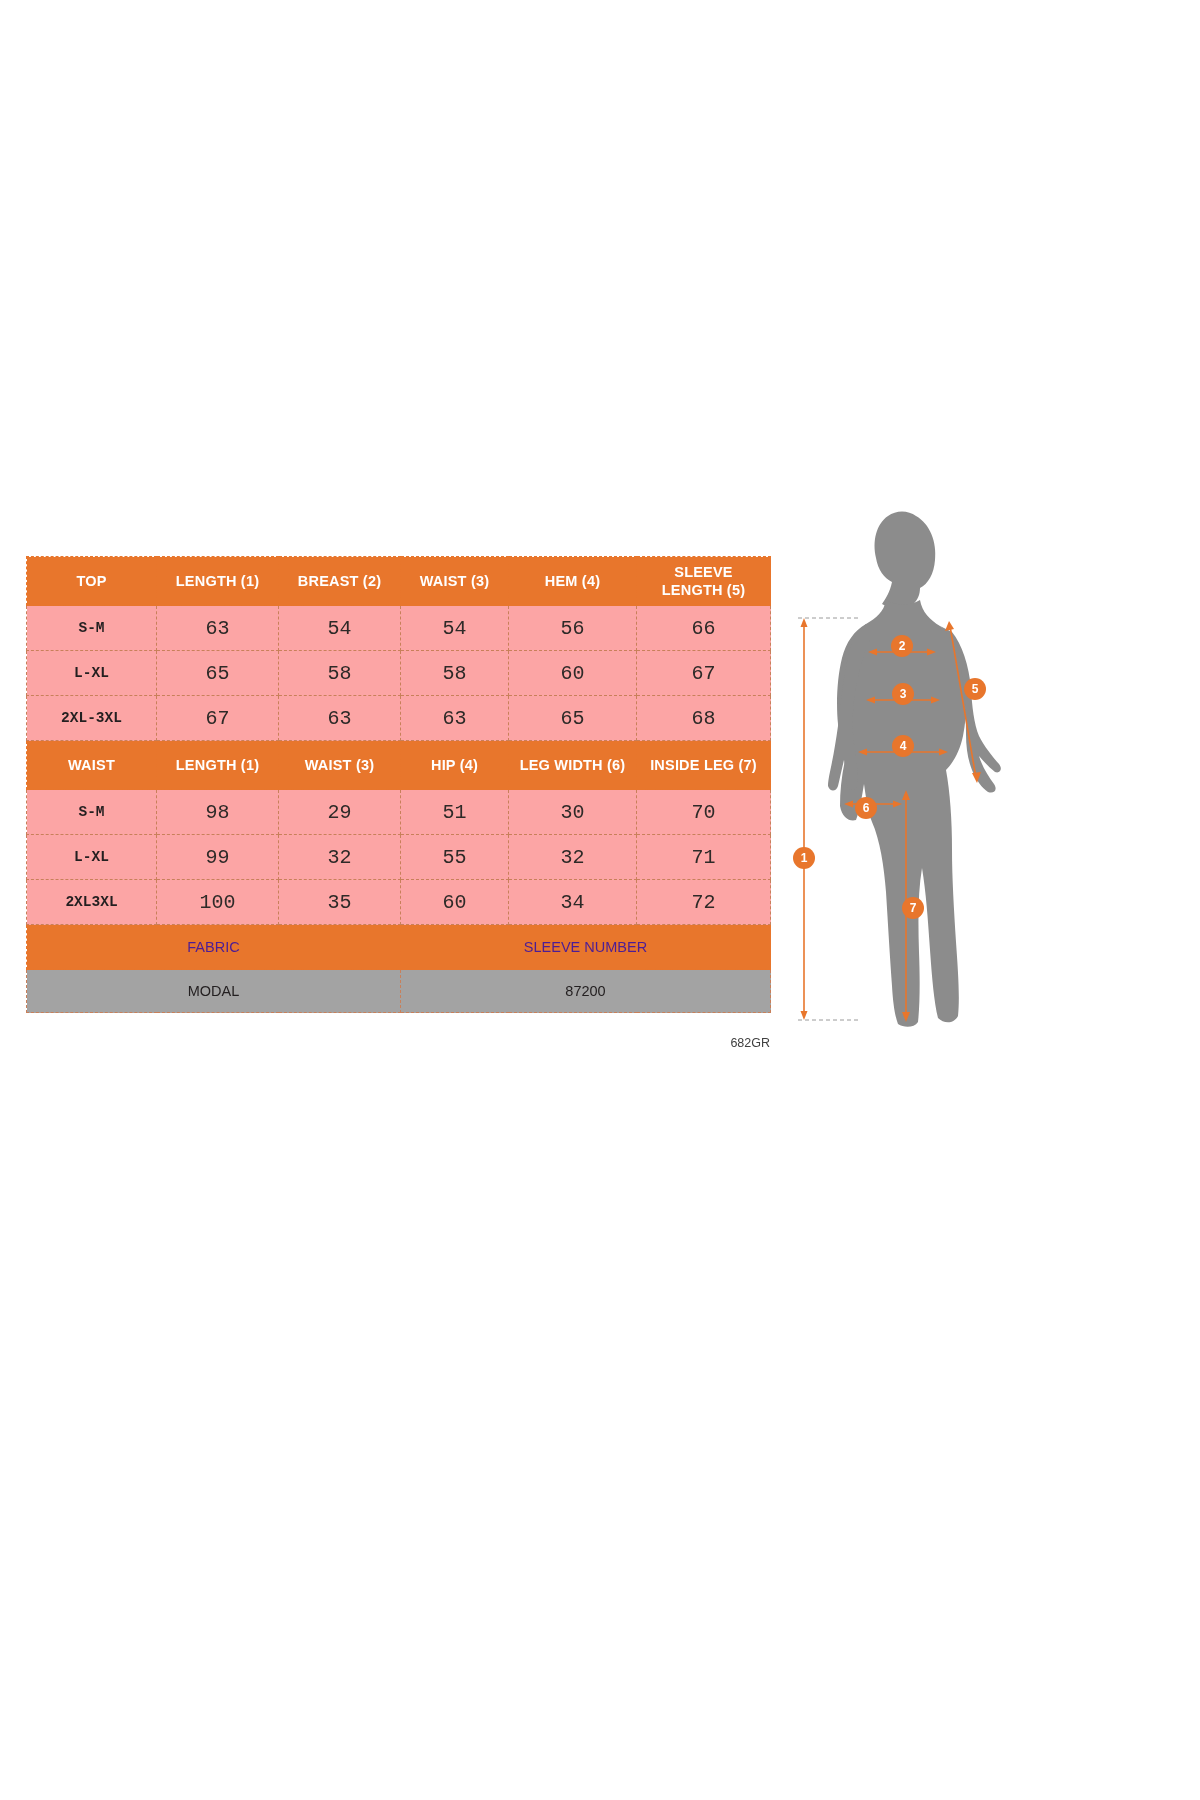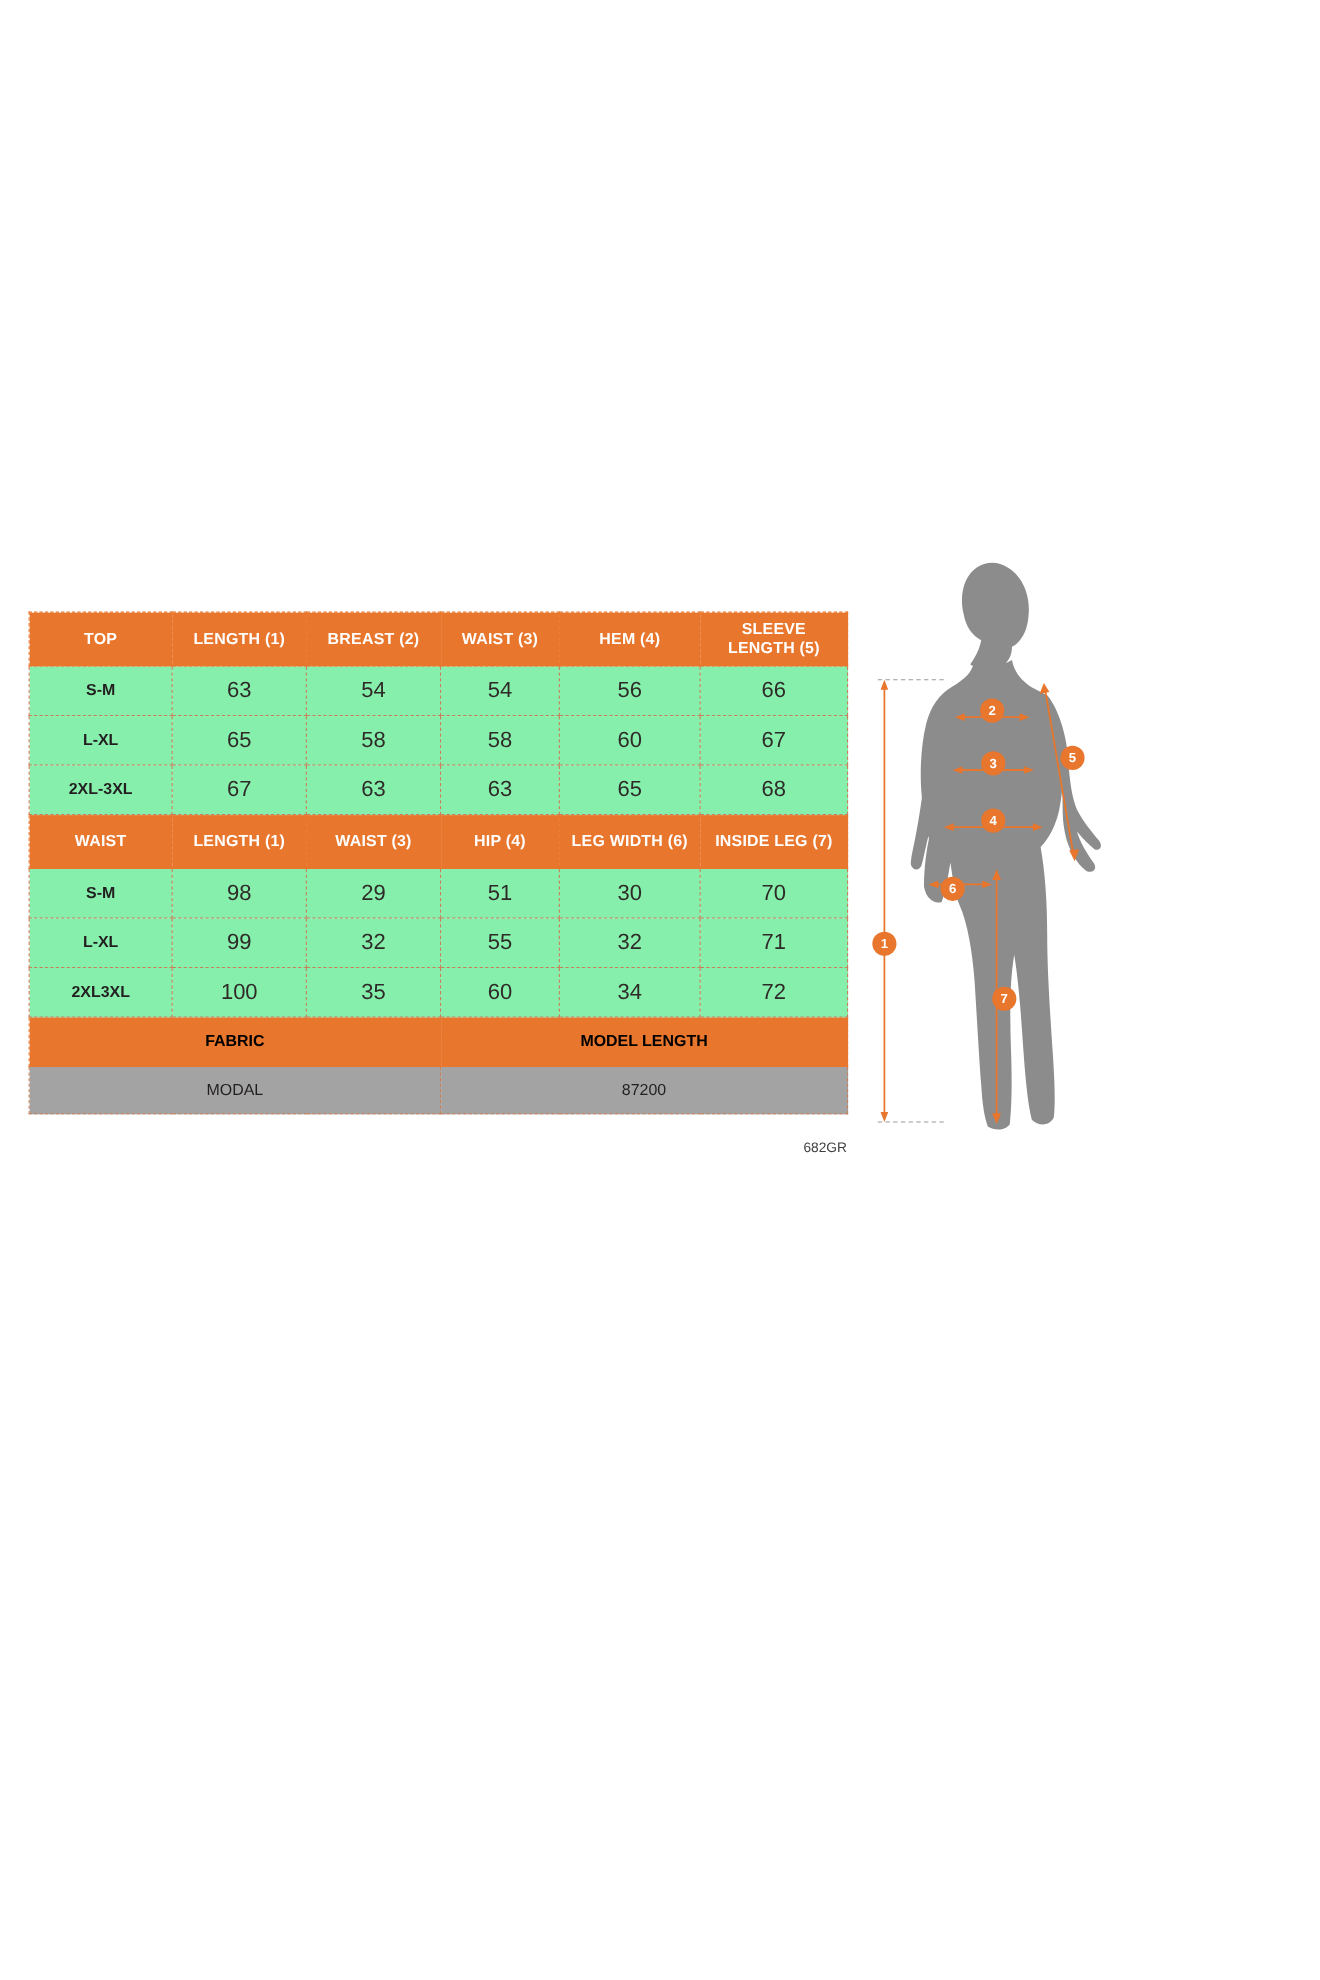--- a/index.html
+++ b/index.html
@@ -52,35 +52,36 @@
     font-weight: bold;
     letter-spacing: 0.2px;
     font-size: 14.5px;
     height: 48px;
     border: 1px dashed #e8762c;
   }
   tr.head-row td.two-line {
     line-height: 1.25;
   }
   tr.data-row td {
-    background: #86efac;
+    background: #fca5a5;
+    font-family: Liberation Mono, monospace;
   }
   tr.data-row td.label {
     font-weight: bold;
     font-size: 14.5px;
   }
   tr.data-row td.value {
     font-weight: normal;
     font-size: 20px;
     color: #2e2a28;
   }
   tr.footer-head td {
     background: #e8762c;
-    color: #000000;
-    font-weight: bold;
+    color: #4c1d95;
+    font-weight: normal;
     height: 44px;
     border: 1px dashed #e8762c;
   }
   tr.footer-data td {
     background: #a3a3a3;
     height: 42px;
     font-size: 14.5px;
   }
 
   .ref-code {
@@ -194,21 +195,21 @@
           <td class="label">2XL3XL</td>
           <td class="value">100</td>
           <td class="value">35</td>
           <td class="value">60</td>
           <td class="value">34</td>
           <td class="value">72</td>
         </tr>
 
         <tr class="footer-head">
           <td colspan="3">FABRIC</td>
-          <td colspan="3">MODEL LENGTH</td>
+          <td colspan="3">SLEEVE NUMBER</td>
         </tr>
         <tr class="footer-data">
           <td colspan="3">MODAL</td>
           <td colspan="3">87200</td>
         </tr>
       </tbody>
     </table>
   </div>
 
   <div class="ref-code">682GR</div>

